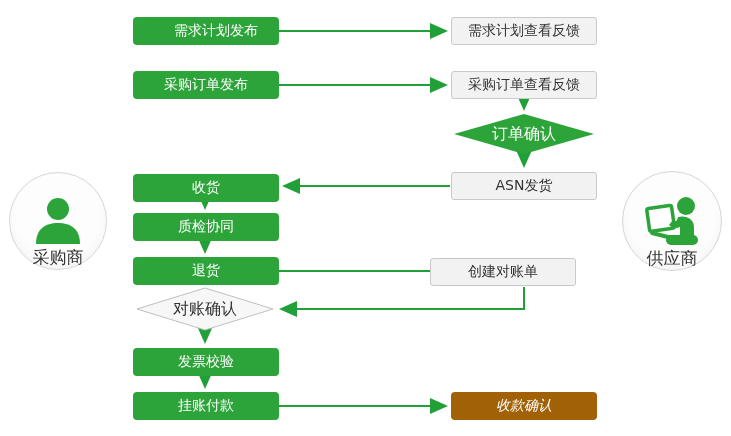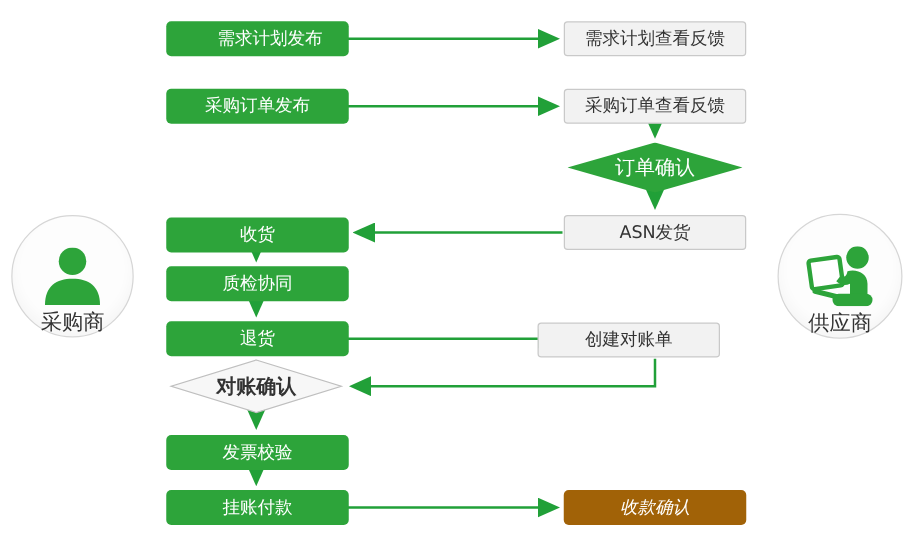--- a/index.html
+++ b/index.html
@@ -60,21 +60,21 @@
   </svg>
 
   <div class="node gbox" style="left:133px;top:17px;padding-left:20px;">需求计划发布</div>
   <div class="node gbox" style="left:133px;top:71px;">采购订单发布</div>
   <div class="node gbox" style="left:133px;top:174px;">收货</div>
   <div class="node gbox" style="left:133px;top:213px;">质检协同</div>
   <div class="node gbox" style="left:133px;top:257px;">退货</div>
   <div class="node gbox" style="left:133px;top:348px;">发票校验</div>
   <div class="node gbox" style="left:133px;top:392px;">挂账付款</div>
 
-  <div class="diamond gray" style="left:135px;top:287px;width:140px;height:44px;font-weight:bold;">
+  <div class="diamond gray" style="left:135px;top:287px;width:140px;height:44px;">
     <svg width="140" height="44" viewBox="0 0 140 44">
       <polygon points="70,1 138,22 70,43 2,22" fill="#f7f7f7" stroke="#bfbfbf" stroke-width="1"></polygon>
     </svg>
     <span class="lbl">对账确认</span>
   </div>
 
   <div class="node wbox" style="left:451px;top:17px;">需求计划查看反馈</div>
   <div class="node wbox" style="left:451px;top:71px;">采购订单查看反馈</div>
   <div class="node wbox" style="left:451px;top:172px;">ASN发货</div>
   <div class="node wbox" style="left:430px;top:258px;">创建对账单</div>

